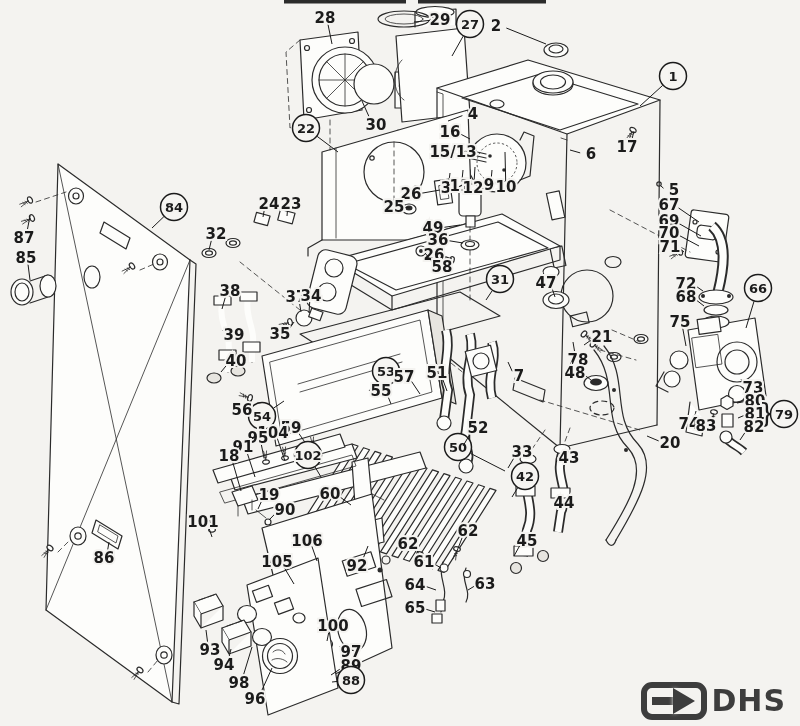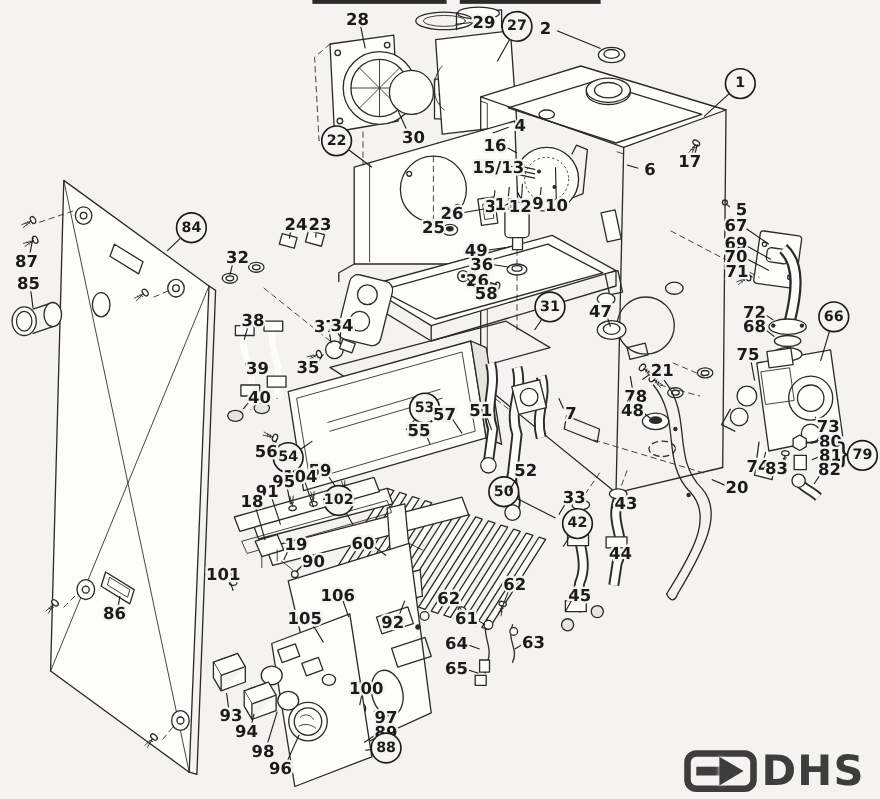--- a/index.html
+++ b/index.html
@@ -20,21 +20,21 @@
   .callout-circle{fill:#f6f5f2;stroke:#1b1b1b;stroke-width:1.5;}
   .leader{stroke:#1b1b1b;stroke-width:1;fill:none;}
   
   .logo{position:absolute;right:14px;bottom:6px;display:flex;align-items:center;gap:4px;}
   .logo-mark{position:relative;width:66px;height:38px;border:6px solid #3d3d3d;
     border-radius:11px;box-sizing:border-box;background:#f4f3f0;}
   .logo-bar{position:absolute;left:5px;top:9px;width:26px;height:8px;background:#3d3d3d;}
   .logo-head{position:absolute;left:26px;top:0px;width:0;height:0;
     border-top:13px solid transparent;border-bottom:13px solid transparent;
     border-left:22px solid #3d3d3d;filter:drop-shadow(0 0 2px #f4f3f0);}
-  .logo-text{font-size:38px;font-weight:800;color:#3d3d3d;letter-spacing:1px;
+  .logo-text{font-size:30px;font-weight:800;color:#3d3d3d;letter-spacing:1px;
     line-height:38px;}
 </style>
 </head>
 <body>
 
 <div class="page">
 <svg width="800" height="726" viewBox="0 0 800 726">
   <defs>
     <pattern id="mesh" width="5" height="5" patternUnits="userSpaceOnUse" patternTransform="rotate(20)">
       <path d="M0,0 L5,0 M0,0 L0,5" stroke="#555" stroke-width="0.7"></path>

